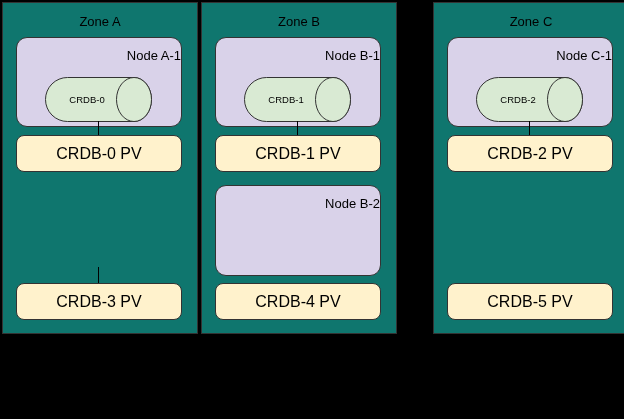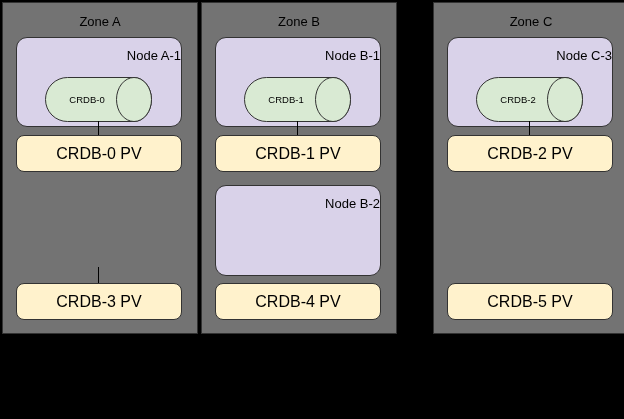--- a/index.html
+++ b/index.html
@@ -14,21 +14,21 @@
     background: #000000;
     font-family: "Liberation Sans", sans-serif;
     color: #000000;
     overflow: hidden;
   }
   .zone {
     position: absolute;
     top: 2px;
     width: 196px;
     height: 332px;
-    background: #737373;
+    background: #0f766e;
     border: 1px solid #333333;
     box-sizing: border-box;
   }
   .zone-a { left: 2px; }
   .zone-b { left: 201px; }
   .zone-c { left: 425px; margin-left: 8px; }
   .zone-label {
     position: absolute;
     top: 11px;
     left: 0;
@@ -140,21 +140,21 @@
     </div>
     <div class="pv pv-2">
       <span>CRDB-4 PV</span>
     </div>
   </div>
 
   <div class="zone zone-c">
     <div class="zone-label">Zone C</div>
 
     <div class="node node-1">
-      <div class="node-label">Node C-3</div>
+      <div class="node-label">Node C-1</div>
       <svg class="cylinder" viewBox="0 0 107 45">
         <path d="M 22.5 0.5 L 89 0.5 A 17.5 22 0 0 1 89 44.5 L 22.5 44.5 A 22 22 0 0 1 22.5 0.5 Z" fill="#d9ead3" stroke="#333333"></path>
         <ellipse cx="89" cy="22.5" rx="17.5" ry="22" fill="#d9ead3" stroke="#333333"></ellipse>
         <text x="42" y="26" text-anchor="middle">CRDB-2</text>
       </svg>
     </div>
     <div class="connector connector-1"></div>
     <div class="pv pv-1">
       <span>CRDB-2 PV</span>
     </div>

